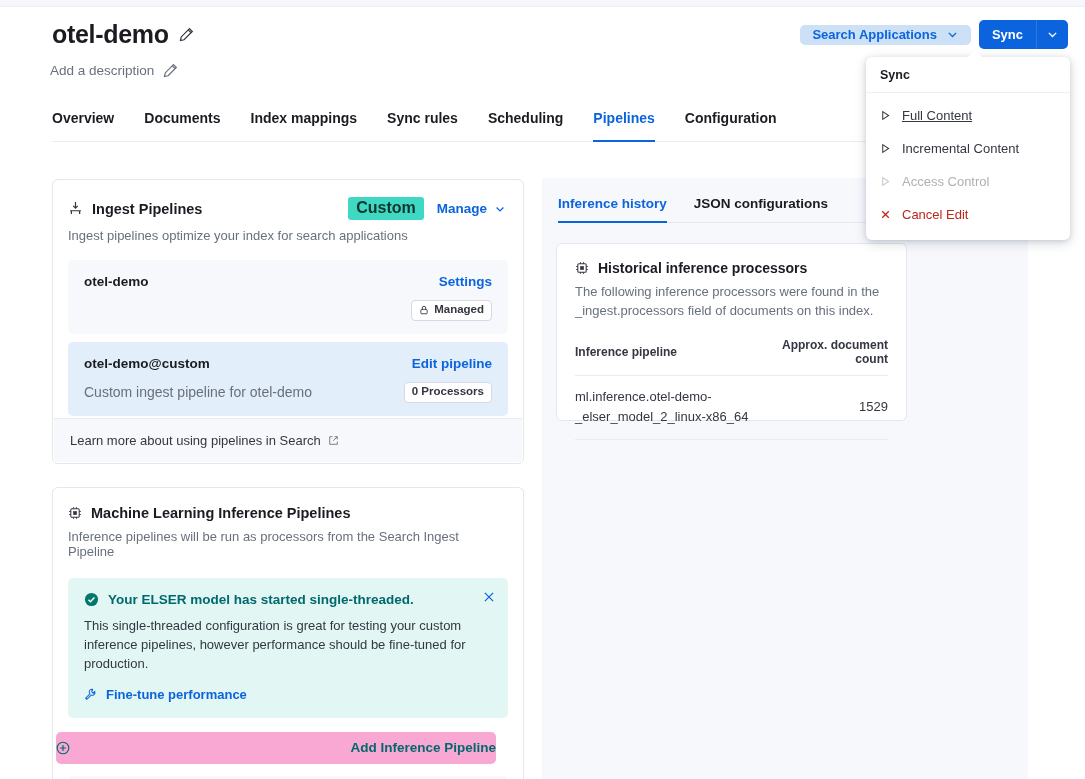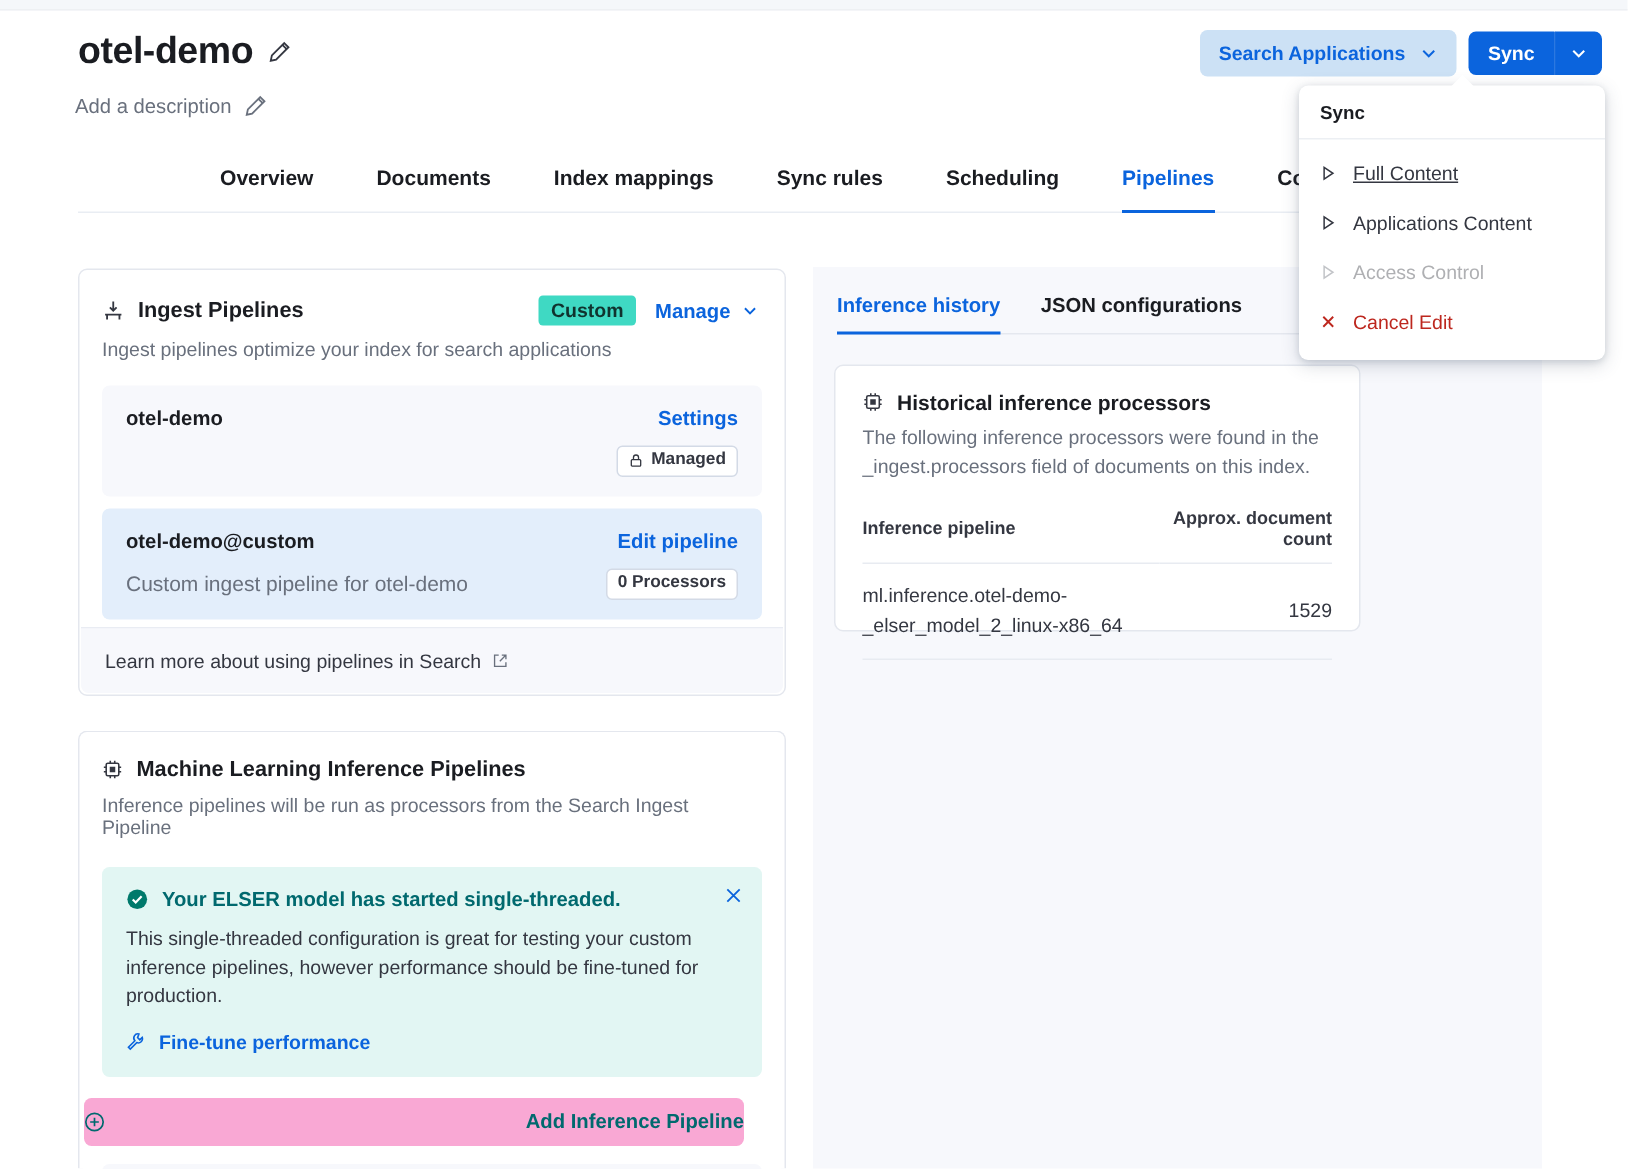--- a/index.html
+++ b/index.html
@@ -29,21 +29,21 @@
     display: flex; align-items: center; gap: 9px;
   }
   .desc-text { font-size: 13.5px; color: #69707d; }
 
   
   .btn-group {
     position: absolute; right: 17px; top: 20px;
     display: flex; align-items: center; gap: 8px;
   }
   .btn-search-apps {
-    height: 31px; padding: 0 12px;
+    height: 20px; padding: 0 12px;
     background: #cce1f5; color: #0b64dd;
     border: none; border-radius: 5px;
     font-size: 13px; font-weight: 700;
     display: flex; align-items: center; gap: 9px; cursor: pointer;
     font-family: "Liberation Sans", sans-serif;
     justify-content: flex-end;
   }
   .btn-sync-wrap { display: flex; }
   .btn-sync {
     height: 29px; padding: 0 13px;
@@ -87,21 +87,21 @@
   .sync-item .lbl { line-height: 1; }
   .sync-item.hover .lbl { text-decoration: underline; }
   .sync-item.disabled { color: #afb0b3; cursor: default; }
   .sync-item.danger { color: #bd271e; }
   .tri { width: 11px; height: 11px; flex: none; }
 
   
   .tabs {
     position: absolute; left: 52px; top: 110px; width: 1016px;
     border-bottom: 1px solid #e9edf3;
-    display: flex; gap: 12px; height: 32px; justify-content: center;
+    display: flex; gap: 0; height: 32px;
   }
   .tab {
     font-size: 14px; font-weight: 700; color: #1a1c21;
     padding: 0 0 9px; margin-right: 30px; cursor: pointer;
     position: relative; white-space: nowrap;
   }
   .tab.active { color: #0b64dd; }
   .tab.active::after {
     content: ""; position: absolute; left: 0; right: 0; bottom: -1px;
     height: 2px; background: #0b64dd;
@@ -125,21 +125,21 @@
   .card-title-row { display: flex; align-items: center; }
   .card-title {
     font-size: 14.5px; font-weight: 700; color: #1a1c21; margin-left: 9px;
   }
   .card-sub {
     font-size: 13px; color: #69707d; margin-top: 8px;
   }
   .head-right { margin-left: auto; display: flex; align-items: center; gap: 13px; }
   .badge-custom {
     background: #3fd9c3; color: #10332e;
-    font-size: 13px; font-weight: 700;
+    font-size: 16px; font-weight: 700;
     padding: 3px 8px 4px; border-radius: 3px; line-height: 1;
   }
   .manage-link {
     color: #0b64dd; font-size: 13.5px; font-weight: 700;
     display: flex; align-items: center; gap: 7px; cursor: pointer;
   }
 
   .pipe-row {
     margin: 0 15px; padding: 14px 16px 13px;
     border-radius: 5px; position: relative;
@@ -287,21 +287,21 @@
       <svg class="tri" viewBox="0 0 12 12" fill="none" stroke="#343741" stroke-width="1.1">
         <path d="M3 1.8l6.4 4.2L3 10.2z"></path>
       </svg>
       <span class="lbl">Full Content</span>
     </div>
 
     <div class="sync-item">
       <svg class="tri" viewBox="0 0 12 12" fill="none" stroke="#343741" stroke-width="1.1">
         <path d="M3 1.8l6.4 4.2L3 10.2z"></path>
       </svg>
-      <span class="lbl">Applications Content</span>
+      <span class="lbl">Incremental Content</span>
     </div>
 
     <div class="sync-item disabled">
       <svg class="tri" viewBox="0 0 12 12" fill="none" stroke="#c2c4c8" stroke-width="1.1">
         <path d="M3 1.8l6.4 4.2L3 10.2z"></path>
       </svg>
       <span class="lbl">Access Control</span>
     </div>
 
     <div class="sync-item danger">

